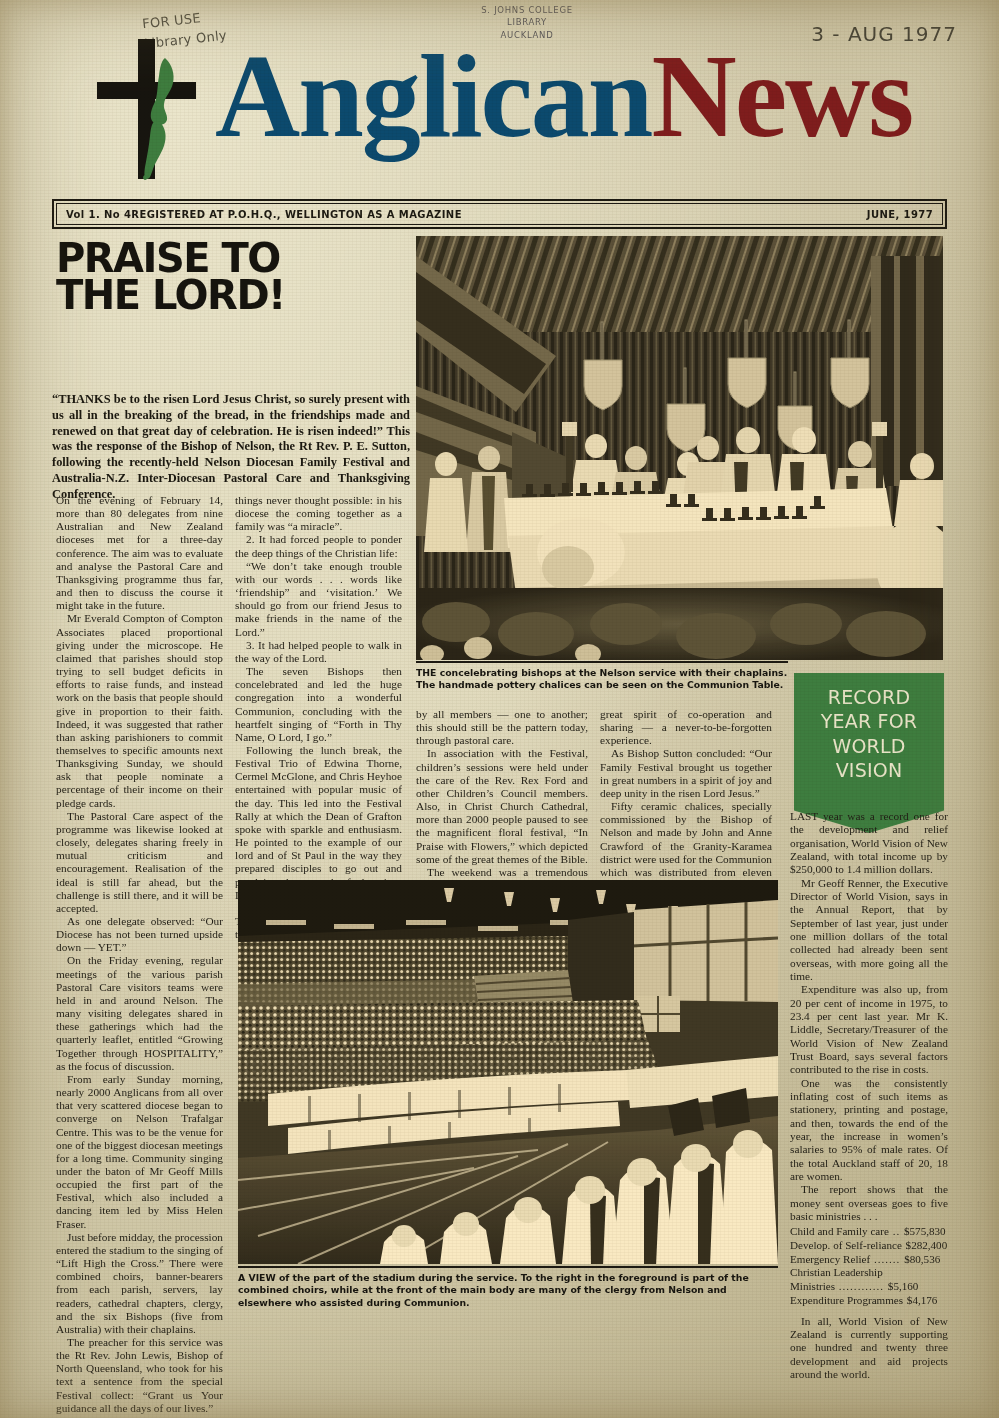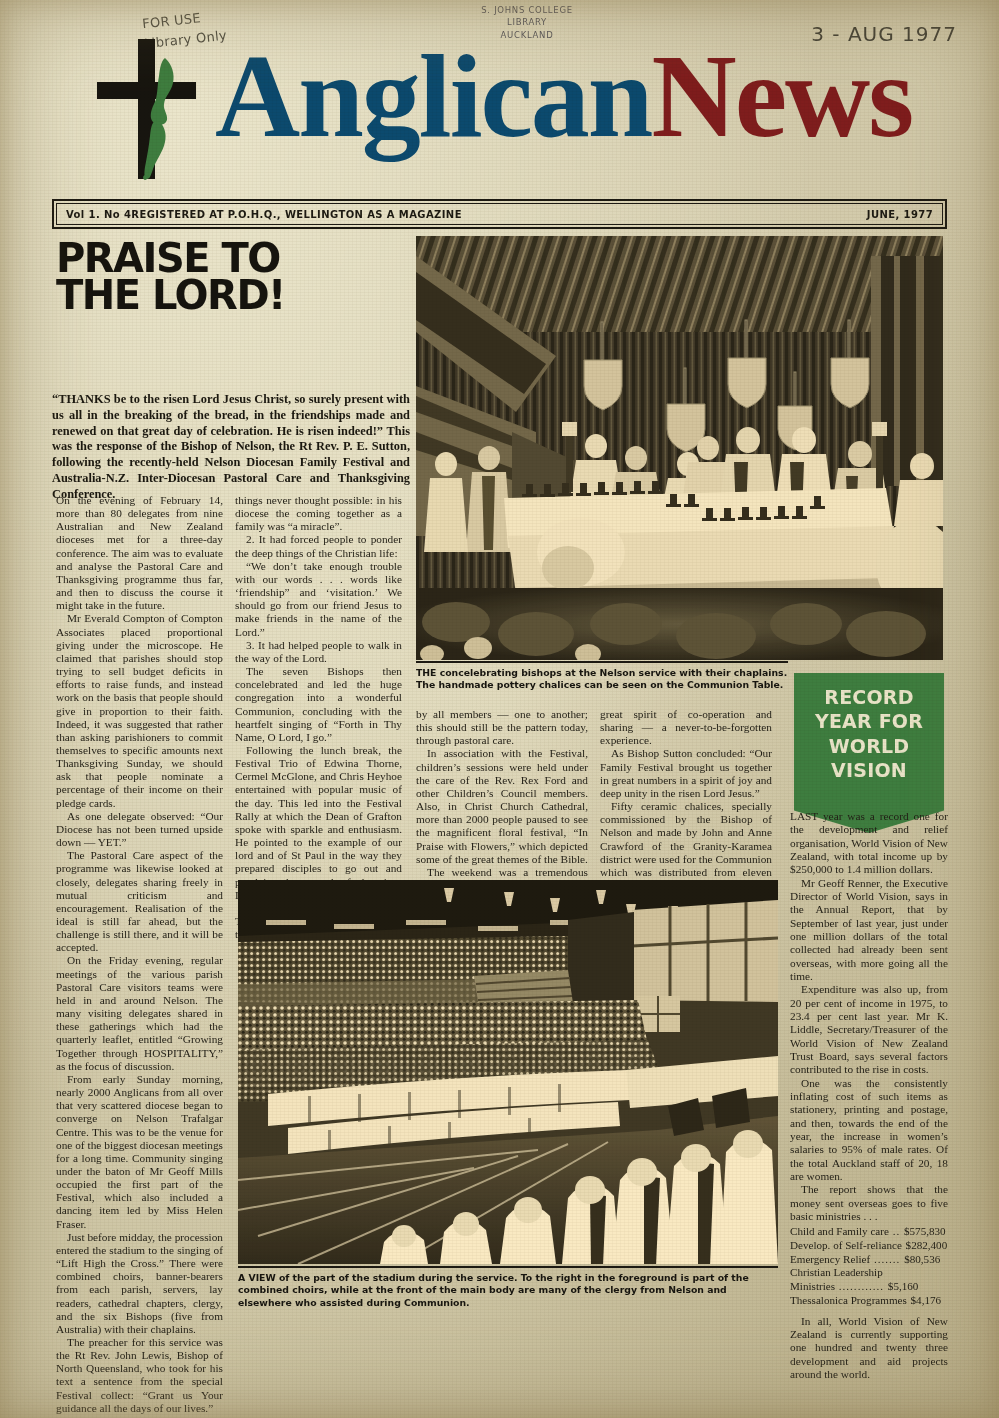--- a/index.html
+++ b/index.html
@@ -148,21 +148,21 @@
   }
 
   
   .wv-banner{
     position:absolute;left:794px;top:673px;width:150px;height:160px;
     background:#3e7d3f;
     -webkit-clip-path:polygon(0 0,100% 0,100% 86%,50% 100%,0 86%);
     clip-path:polygon(0 0,100% 0,100% 86%,50% 100%,0 86%);
     color:#e9e4c8;
     font-family:"DejaVu Sans", sans-serif;
-    font-weight:bold;
+    font-weight:normal;
     font-size:19px;line-height:1.28;
     text-align:center;
     padding-top:12px;
     box-sizing:border-box;
     letter-spacing:.2px;
   }
 
   #wvcol{
     position:absolute;left:790px;top:810px;width:158px;
     font-family:"Liberation Serif", serif;
@@ -227,22 +227,22 @@
   <div class="headline">
     <div>PRAISE TO</div>
     <div>THE LORD!</div>
   </div>
 
   <div class="lead">“THANKS be to the risen Lord Jesus Christ, so surely present with us all in the breaking of the bread, in the friendships made and renewed on that great day of celebration. He is risen indeed!” This was the response of the Bishop of Nelson, the Rt Rev. P. E. Sutton, following the recently-held Nelson Diocesan Family Festival and Australia-N.Z. Inter-Diocesan Pastoral Care and Thanksgiving Conference.</div>
 
   <div class="col" id="col1">
       <p class="noind">On the evening of February 14, more than 80 delegates from nine Australian and New Zealand dioceses met for a three-day conference. The aim was to evaluate and analyse the Pastoral Care and Thanksgiving programme thus far, and then to discuss the course it might take in the future.</p>
       <p>Mr Everald Compton of Compton Associates placed proportional giving under the microscope. He claimed that parishes should stop trying to sell budget deficits in efforts to raise funds, and instead work on the basis that people should give in proportion to their faith. Indeed, it was suggested that rather than asking parishioners to commit themselves to specific amounts next Thanksgiving Sunday, we should ask that people nominate a percentage of their income on their pledge cards.</p>
+      <p>The Pastoral Care aspect of the programme was likewise looked at closely, delegates sharing freely in mutual criticism and encouragement. Realisation of the ideal is still far ahead, but the challenge is still there, and it will be accepted.</p>
       <p>As one delegate observed: “Our Diocese has not been turned upside down — YET.”</p>
-      <p>The Pastoral Care aspect of the programme was likewise looked at closely, delegates sharing freely in mutual criticism and encouragement. Realisation of the ideal is still far ahead, but the challenge is still there, and it will be accepted.</p>
       <p>On the Friday evening, regular meetings of the various parish Pastoral Care visitors teams were held in and around Nelson. The many visiting delegates shared in these gatherings which had the quarterly leaflet, entitled “Growing Together through HOSPITALITY,” as the focus of discussion.</p>
       <p>From early Sunday morning, nearly 2000 Anglicans from all over that very scattered diocese began to converge on Nelson Trafalgar Centre. This was to be the venue for one of the biggest diocesan meetings for a long time. Community singing under the baton of Mr Geoff Mills occupied the first part of the Festival, which also included a dancing item led by Miss Helen Fraser.</p>
       <p>Just before midday, the procession entered the stadium to the singing of “Lift High the Cross.” There were combined choirs, banner-bearers from each parish, servers, lay readers, cathedral chapters, clergy, and the six Bishops (five from Australia) with their chaplains.</p>
       <p>The preacher for this service was the Rt Rev. John Lewis, Bishop of North Queensland, who took for his text a sentence from the special Festival collect: “Grant us Your guidance all the days of our lives.”</p>
       <p>The Bishop said that pastoral care had achieved at least three ends as he saw it:</p>
     </div>
   <div class="col" id="col2">
       <p class="noind">things never thought possible: in his diocese the coming together as a family was “a miracle”.</p>
       <p>2. It had forced people to ponder the deep things of the Christian life:</p>
       <p>“We don’t take enough trouble with our words . . . words like ‘friendship” and ‘visitation.’ We should go from our friend Jesus to make friends in the name of the Lord.”</p>
@@ -591,21 +591,21 @@
         <p>Expenditure was also up, from 20 per cent of income in 1975, to 23.4 per cent last year. Mr K. Liddle, Secretary/Treasurer of the World Vision of New Zealand Trust Board, says several factors contributed to the rise in costs.</p>
         <p>One was the consistently inflating cost of such items as stationery, printing and postage, and then, towards the end of the year, the increase in women’s salaries to 95% of male rates. Of the total Auckland staff of 20, 18 are women.</p>
         <p>The report shows that the money sent overseas goes to five basic ministries . . .</p>
       </div>
     <ul class="mlist" id="wv-ministries">
         <li><span>Child and Family care</span><span class="dots"> .. </span><span>$575,830</span></li>
         <li><span>Develop. of Self-reliance</span><span class="dots">  </span><span>$282,400</span></li>
         <li><span>Emergency Relief</span><span class="dots"> ....... </span><span>$80,536</span></li>
         <li><span>Christian Leadership</span><span class="dots"></span><span></span></li>
         <li><span>  Ministries</span><span class="dots"> ............ </span><span>$5,160</span></li>
-        <li><span>Thessalonica Programmes</span><span class="dots">  </span><span>$4,176</span></li>
+        <li><span>Expenditure Programmes</span><span class="dots">  </span><span>$4,176</span></li>
       </ul>
     <div class="gap"></div>
     <p>In all, World Vision of New Zealand is currently supporting one hundred and twenty three development and aid projects around the world.</p>
   </div>
 
 </div>
 
 <div class="grain"></div>
 <div class="vignette"></div>
 

